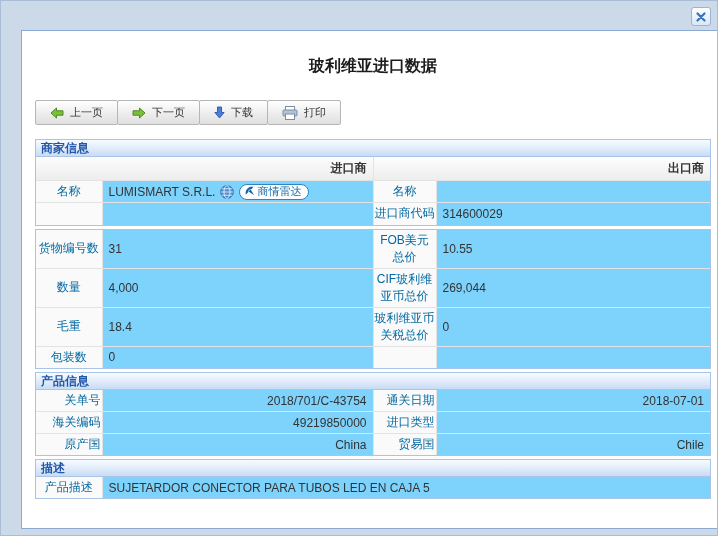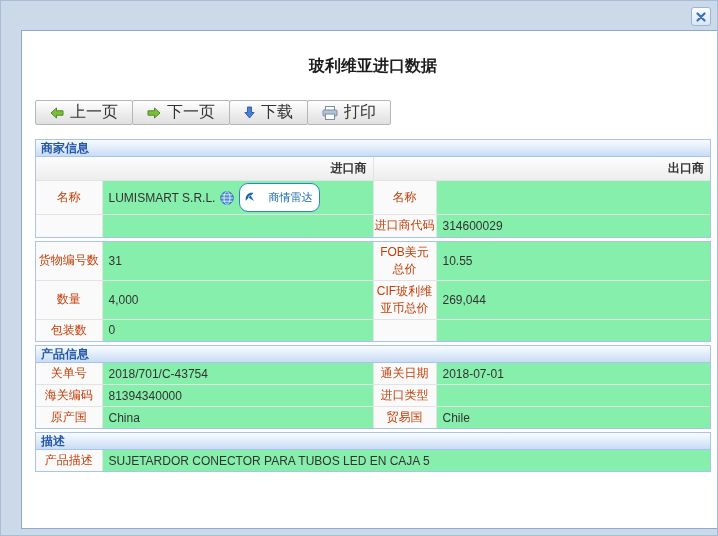--- a/index.html
+++ b/index.html
@@ -27,58 +27,58 @@
   .title{
     margin-top:25px; text-align:center;
     font-size:16px; font-weight:bold; color:#1c1c1c;
   }
   .toolbar{ margin-top:23px; display:flex; }
   .btn{
     height:25px; display:inline-flex; align-items:center; gap:6px;
     padding:8px 14px; margin-left:-1px;
     background:linear-gradient(#ffffff,#ebebeb 60%,#e0e0e0);
     border:1px solid #b6b6b6; border-radius:2px;
-    font-size:16px; color:#333; cursor:pointer;
+    font-size:11px; color:#333; cursor:pointer;
     font-family:inherit;
   }
   .btn:first-child{ margin-left:0; }
   .btn .icon{ display:inline-flex; }
 
   .tables{ margin-top:14px; }
   .section{ border:1px solid #a9c4e6; margin-bottom:3px; background:#fff; }
   .section-header{
     height:17px; line-height:16px; padding-left:5px;
     background:linear-gradient(#f7fbff,#e4eefb 45%,#c8dcf4);
     border-bottom:1px solid #a9c4e6;
     color:#2257a8; font-size:12px; font-weight:bold;
   }
   table{
     width:100%; border-collapse:collapse; table-layout:fixed;
     border:hidden; font-size:12px; color:#333;
   }
   td{ border:1px solid #e3e3e3; vertical-align:middle; }
   td.label{
-    background:#fafafa; text-align:center; color:#c2410c;
+    background:#fafafa; text-align:center; color:#0369a1;
     padding:2px 1px;
   }
-  td.value{ padding:2px 6px; text-align:left; background:#86efac;margin-top:36px; }
+  td.value{ padding:2px 6px; text-align:left; background:#7dd3fc;margin-top:36px; }
   tr.group-row td{
     background:linear-gradient(#fdfdfd,#ededed);
     font-weight:bold; color:#333;
     padding:3px 6px 3px 18px; height:21px; text-align:right;
   }
   .merchant-table td{ height:22px; }
   .product-table td{ height:22px; }
-  .logistics-table td{ height:19px; }
+  .logistics-table td{ height:19px;text-align:right; }
   .desc-table td{ height:20px; }
 
   .name-wrap{ display:flex; align-items:center; gap:5px; }
   .radar-pill{
-    display:inline-flex; align-items:center; gap:13px;
-    height:29px; padding:0 7px 0 4px;
+    display:inline-flex; align-items:center; gap:2px;
+    height:16px; padding:0 7px 0 4px;
     border:1px solid #2e86c1; border-radius:9px;
     color:#1769a8; font-size:11px; white-space:nowrap; cursor:pointer;
     background:#fff;
   }
   .globe{ display:inline-flex; cursor:pointer; }
 </style>
 </head>
 <body>
 
 <div class="window">
@@ -199,20 +199,26 @@
             <td class="label">FOB美元总价</td>
             <td class="value">10.55</td>
           </tr>
           <tr>
             <td class="label">数量</td>
             <td class="value">4,000</td>
             <td class="label">CIF玻利维亚币总价</td>
             <td class="value">269,044</td>
           </tr>
           <tr>
+            <td class="label">毛重</td>
+            <td class="value">18.4</td>
+            <td class="label">玻利维亚币关税总价</td>
+            <td class="value">0</td>
+          </tr>
+          <tr>
             <td class="label">包装数</td>
             <td class="value">0</td>
             <td class="label"></td>
             <td class="value"></td>
           </tr>
         </tbody>
           </table>
       </div>
 
       <div class="section">
@@ -226,21 +232,21 @@
             </colgroup>
           <tbody>
               <tr>
             <td class="label">关单号</td>
             <td class="value">2018/701/C-43754</td>
             <td class="label">通关日期</td>
             <td class="value">2018-07-01</td>
           </tr>
           <tr>
             <td class="label">海关编码</td>
-            <td class="value">81394340000</td>
+            <td class="value">49219850000</td>
             <td class="label">进口类型</td>
             <td class="value"></td>
           </tr>
           <tr>
             <td class="label">原产国</td>
             <td class="value">China</td>
             <td class="label">贸易国</td>
             <td class="value">Chile</td>
           </tr>
         </tbody>

